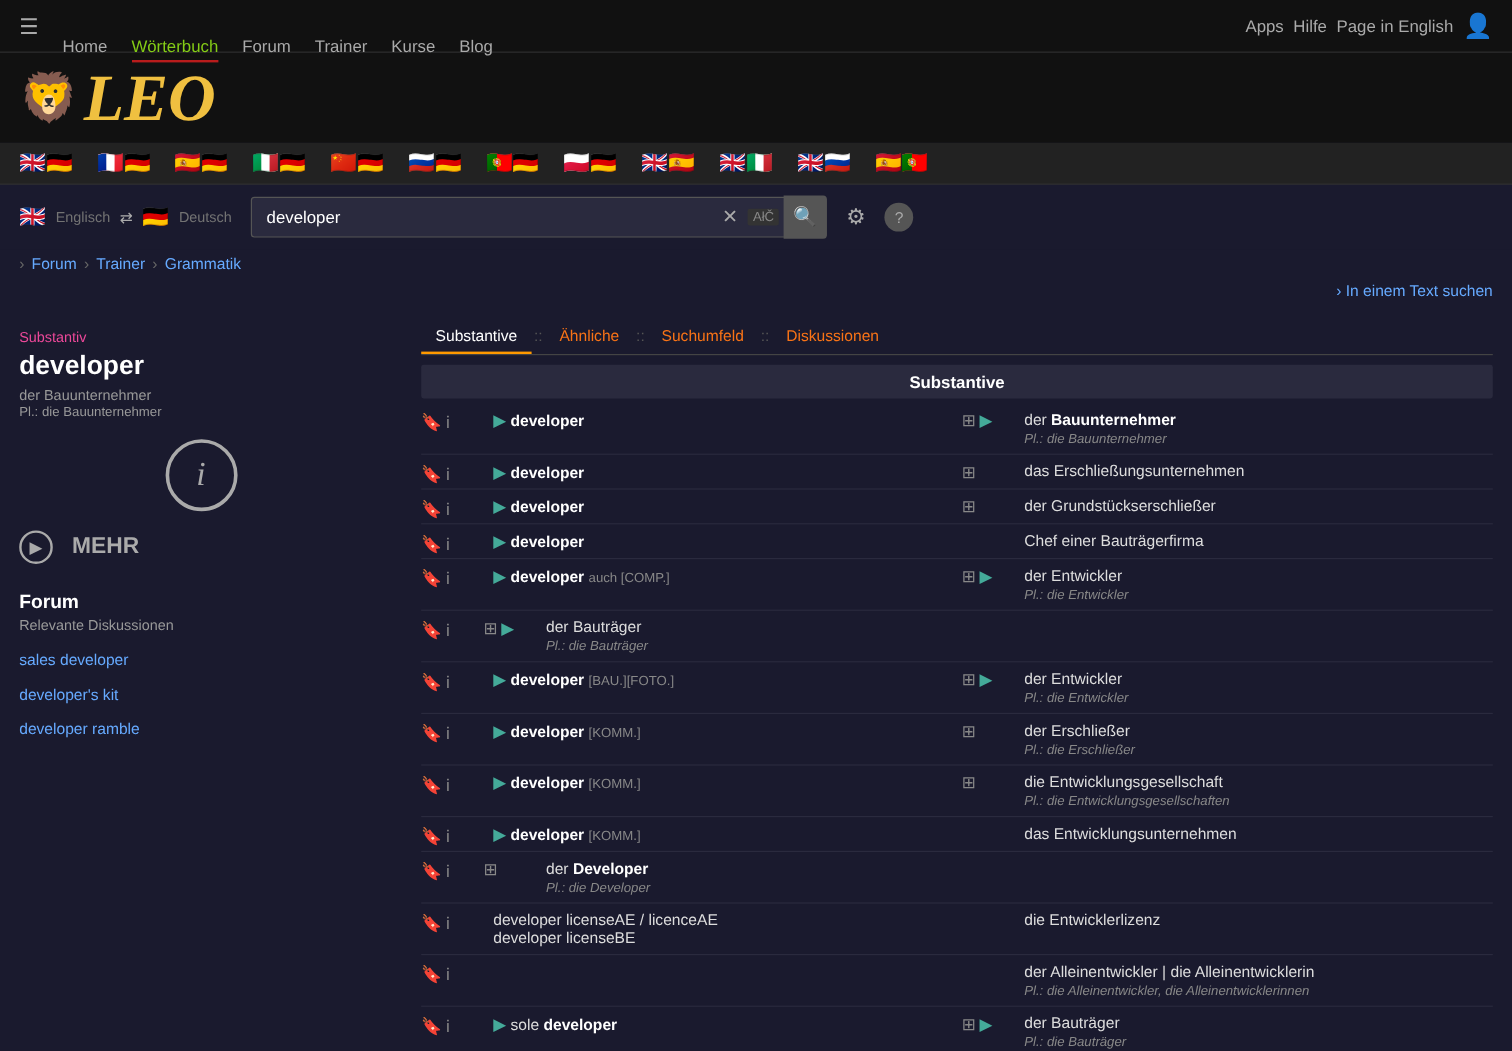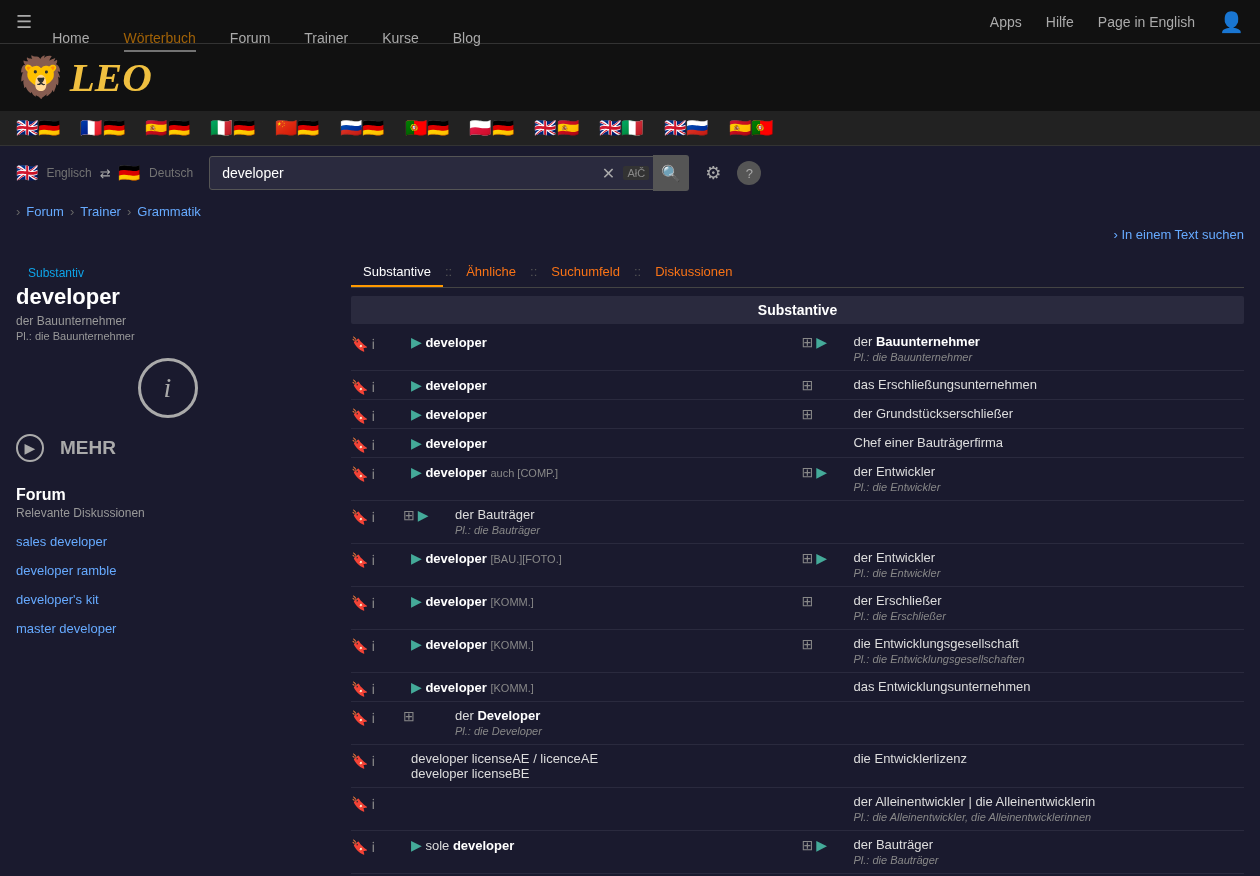--- a/index.html
+++ b/index.html
@@ -1,31 +1,31 @@
 <!DOCTYPE html>
 <html><head>
   <meta charset="utf-8">
   <style>
     * { margin: 0; padding: 0; box-sizing: border-box; }
     body { background: #1a1a2e; color: #ccc; font-family: Arial, sans-serif; font-size: 13px; min-width: 1260px; }
 
     
     .top-nav { background: #111; display: flex; align-items: center; padding: 0 16px; height: 44px; border-bottom: 1px solid #333; }
     .nav-hamburger { color: #aaa; font-size: 18px; margin-right: 20px; cursor: pointer; }
-    .nav-links { display: flex; gap: 34px; flex: 1; margin-top: 35px; }
+    .nav-links { display: flex; gap: 20px; flex: 1; margin-top: 35px; }
     .nav-link { color: #aaa; text-decoration: none; font-size: 14px; cursor: pointer; padding: 4px 0; }
-    .nav-link.active { color: #a16207; border-bottom: 2px solid #737373; }
-    .nav-right { display: flex; gap: 24px; align-items: center; }
+    .nav-link.active { color: #84cc16; border-bottom: 2px solid #b91c1c; }
+    .nav-right { display: flex; gap: 8px; align-items: center; }
     .nav-right-link { color: #aaa; font-size: 14px; cursor: pointer; text-decoration: none; }
     .nav-user-icon { color: #aaa; font-size: 20px; cursor: pointer; }
 
     
     .logo-area { background: #111; padding: 10px 16px; display: flex; align-items: center; }
     .logo-lion { font-size: 40px; margin-right: 4px; }
-    .logo-text { font-size: 41px; font-weight: bold; font-style: italic; color: #f0c040; font-family: Georgia, serif; line-height: 1; }
+    .logo-text { font-size: 55px; font-weight: bold; font-style: italic; color: #f0c040; font-family: Georgia, serif; line-height: 1; }
 
     
     .flags-row { background: #222; display: flex; align-items: center; padding: 6px 16px; gap: 20px; border-bottom: 1px solid #333; overflow-x: auto; }
     .flag-item { display: flex; align-items: center; gap: 2px; cursor: pointer; font-size: 18px; white-space: nowrap; }
 
     
     .search-area { background: #1a1a2e; padding: 10px 16px; display: flex; gap: 16px; }
     .lang-selector { display: flex; align-items: center; gap: 8px; }
     .lang-flag { font-size: 18px; }
     .lang-arrow { color: #aaa; }
@@ -44,21 +44,21 @@
 
     
     .in-text-row { display: flex; justify-content: flex-end; padding: 4px 16px 8px; }
     .in-text-link { color: #6af; font-size: 13px; cursor: pointer; }
 
     
     .main-layout { display: flex; gap: 0; }
 
     
     .left-panel { width: 335px; min-width: 335px; padding: 16px; }
-    .substantiv-label { color: #0ea5e9; font-size: 12px; margin-bottom: 4px; margin-left: 12px; }
+    .substantiv-label { color: #ec4899; font-size: 12px; margin-bottom: 4px; }
     .word-title { color: #fff; font-size: 22px; font-weight: bold; margin-bottom: 4px; }
     .word-detail { color: #999; font-size: 12px; margin-bottom: 2px; }
     .word-plural { color: #999; font-size: 11px; margin-bottom: 12px; }
     .info-icon-wrap { display: flex; align-items: center; justify-content: center; margin: 16px 0; }
     .info-circle { width: 60px; height: 60px; border-radius: 50%; border: 3px solid #aaa; display: flex; align-items: center; justify-content: center; color: #aaa; font-size: 28px; font-style: italic; font-family: Georgia, serif; cursor: pointer; }
     .play-mehr-row { display: flex; align-items: center; gap: 16px; margin-top: 8px; }
     .play-btn { width: 28px; height: 28px; border-radius: 50%; background: transparent; border: 2px solid #aaa; cursor: pointer; display: flex; align-items: center; justify-content: center; color: #aaa; font-size: 14px; }
     .mehr-btn { color: #aaa; font-size: 19px; font-weight: bold; cursor: pointer; }
 
     
@@ -180,23 +180,22 @@
     </div>
     <div class="play-mehr-row">
       <div class="play-btn">▶</div>
       <span class="mehr-btn">MEHR</span>
     </div>
 
     <div class="forum-section">
       <div class="forum-title">Forum</div>
       <div class="forum-subtitle">Relevante Diskussionen</div>
       <a class="forum-link">sales developer</a>
+      <a class="forum-link">developer's kit</a>
       <a class="forum-link">developer ramble</a>
-      <a class="forum-link">developer's kit</a>
-      <a class="forum-link">master developer</a>
     </div>
   </div>
 
   <div class="right-panel">
 
     <div class="tabs-row">
       <span class="tab active">Substantive</span>
       <span class="tab-sep">::</span>
       <span class="tab">Ähnliche</span>
       <span class="tab-sep">::</span>

